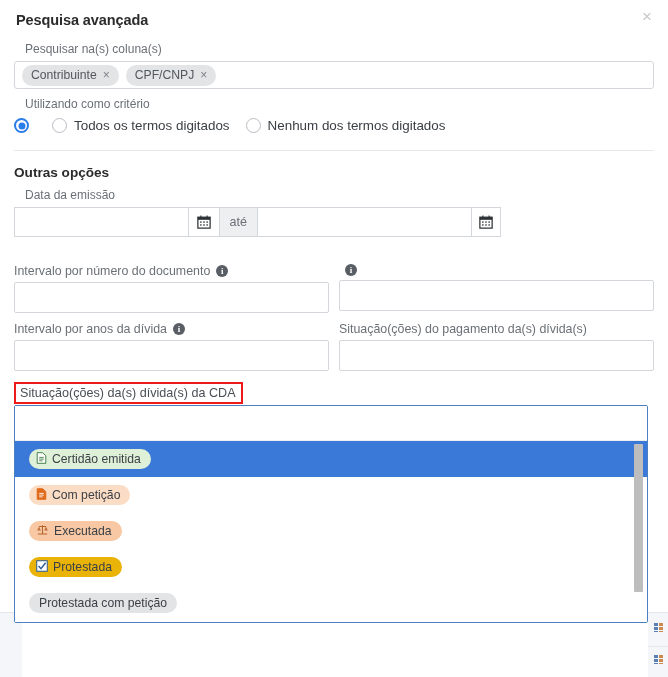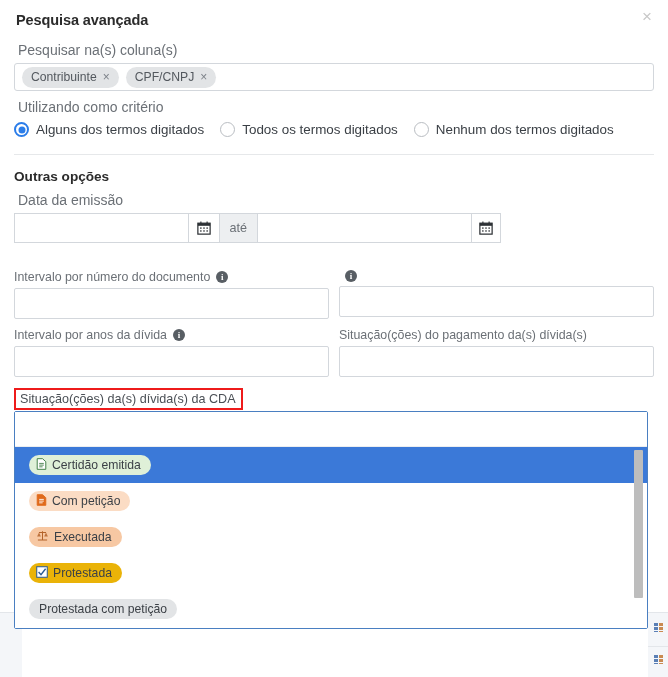--- a/index.html
+++ b/index.html
@@ -73,22 +73,22 @@
     background: none;
     border: none;
     padding: 0;
     font-family: "Liberation Sans", sans-serif;
   }
 
   .modal-body { padding: 0 14px; }
 
   .field-label {
     color: #6b7076;
-    font-size: 14px;
-    margin: 8px 0 5px 4px;
+    font-size: 12px;
+    margin: 8px 0 5px 11px;
     display: block;
   }
 
   
   .token-input {
     border: 1px solid #d3d7dc;
     border-radius: 3px;
     background: #fff;
     height: 28px;
     display: flex;
@@ -375,21 +375,20 @@
         <span>CPF/CNPJ</span>
         <span class="tok-x">×</span>
       </span>
     </div>
 
     
     <label class="field-label">Utilizando como critério</label>
     <div class="radio-row">
       <label class="radio-item">
         <span class="radio-dot checked"></span>
-        <span class="radio-label">Alguns dos termos digitados</span>
       </label>
       <label class="radio-item">
         <span class="radio-dot"></span>
         <span class="radio-label">Todos os termos digitados</span>
       </label>
       <label class="radio-item">
         <span class="radio-dot"></span>
         <span class="radio-label">Nenhum dos termos digitados</span>
       </label>
     </div>

